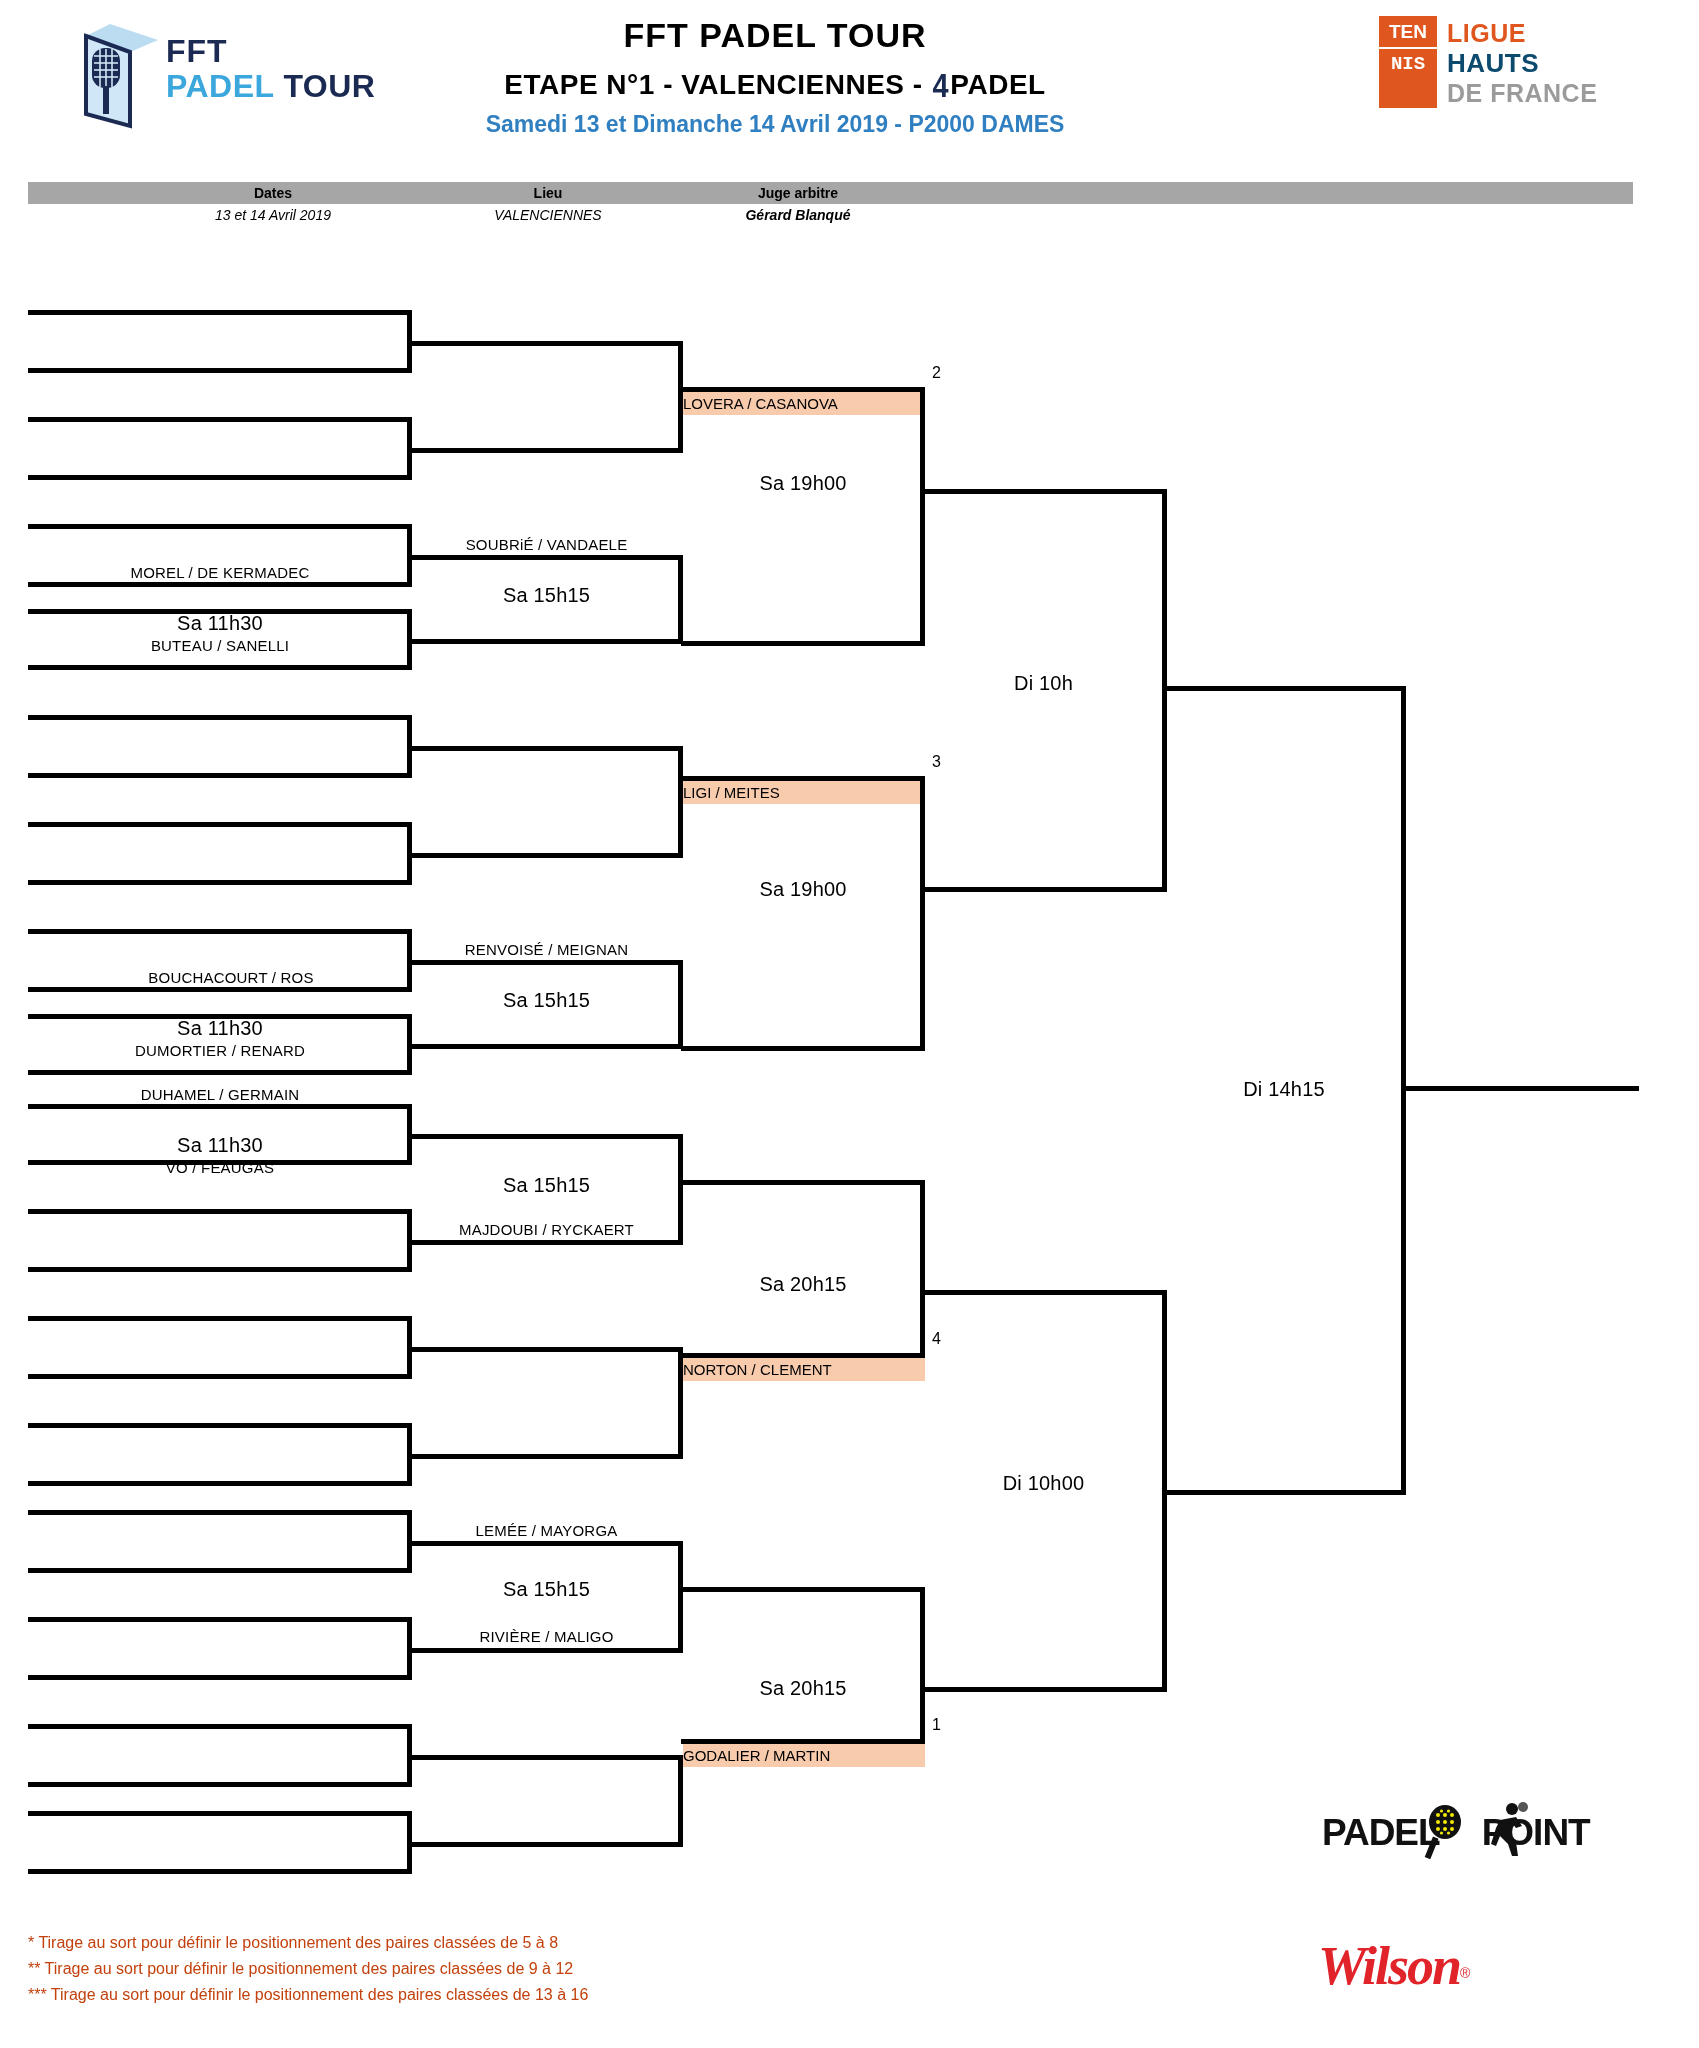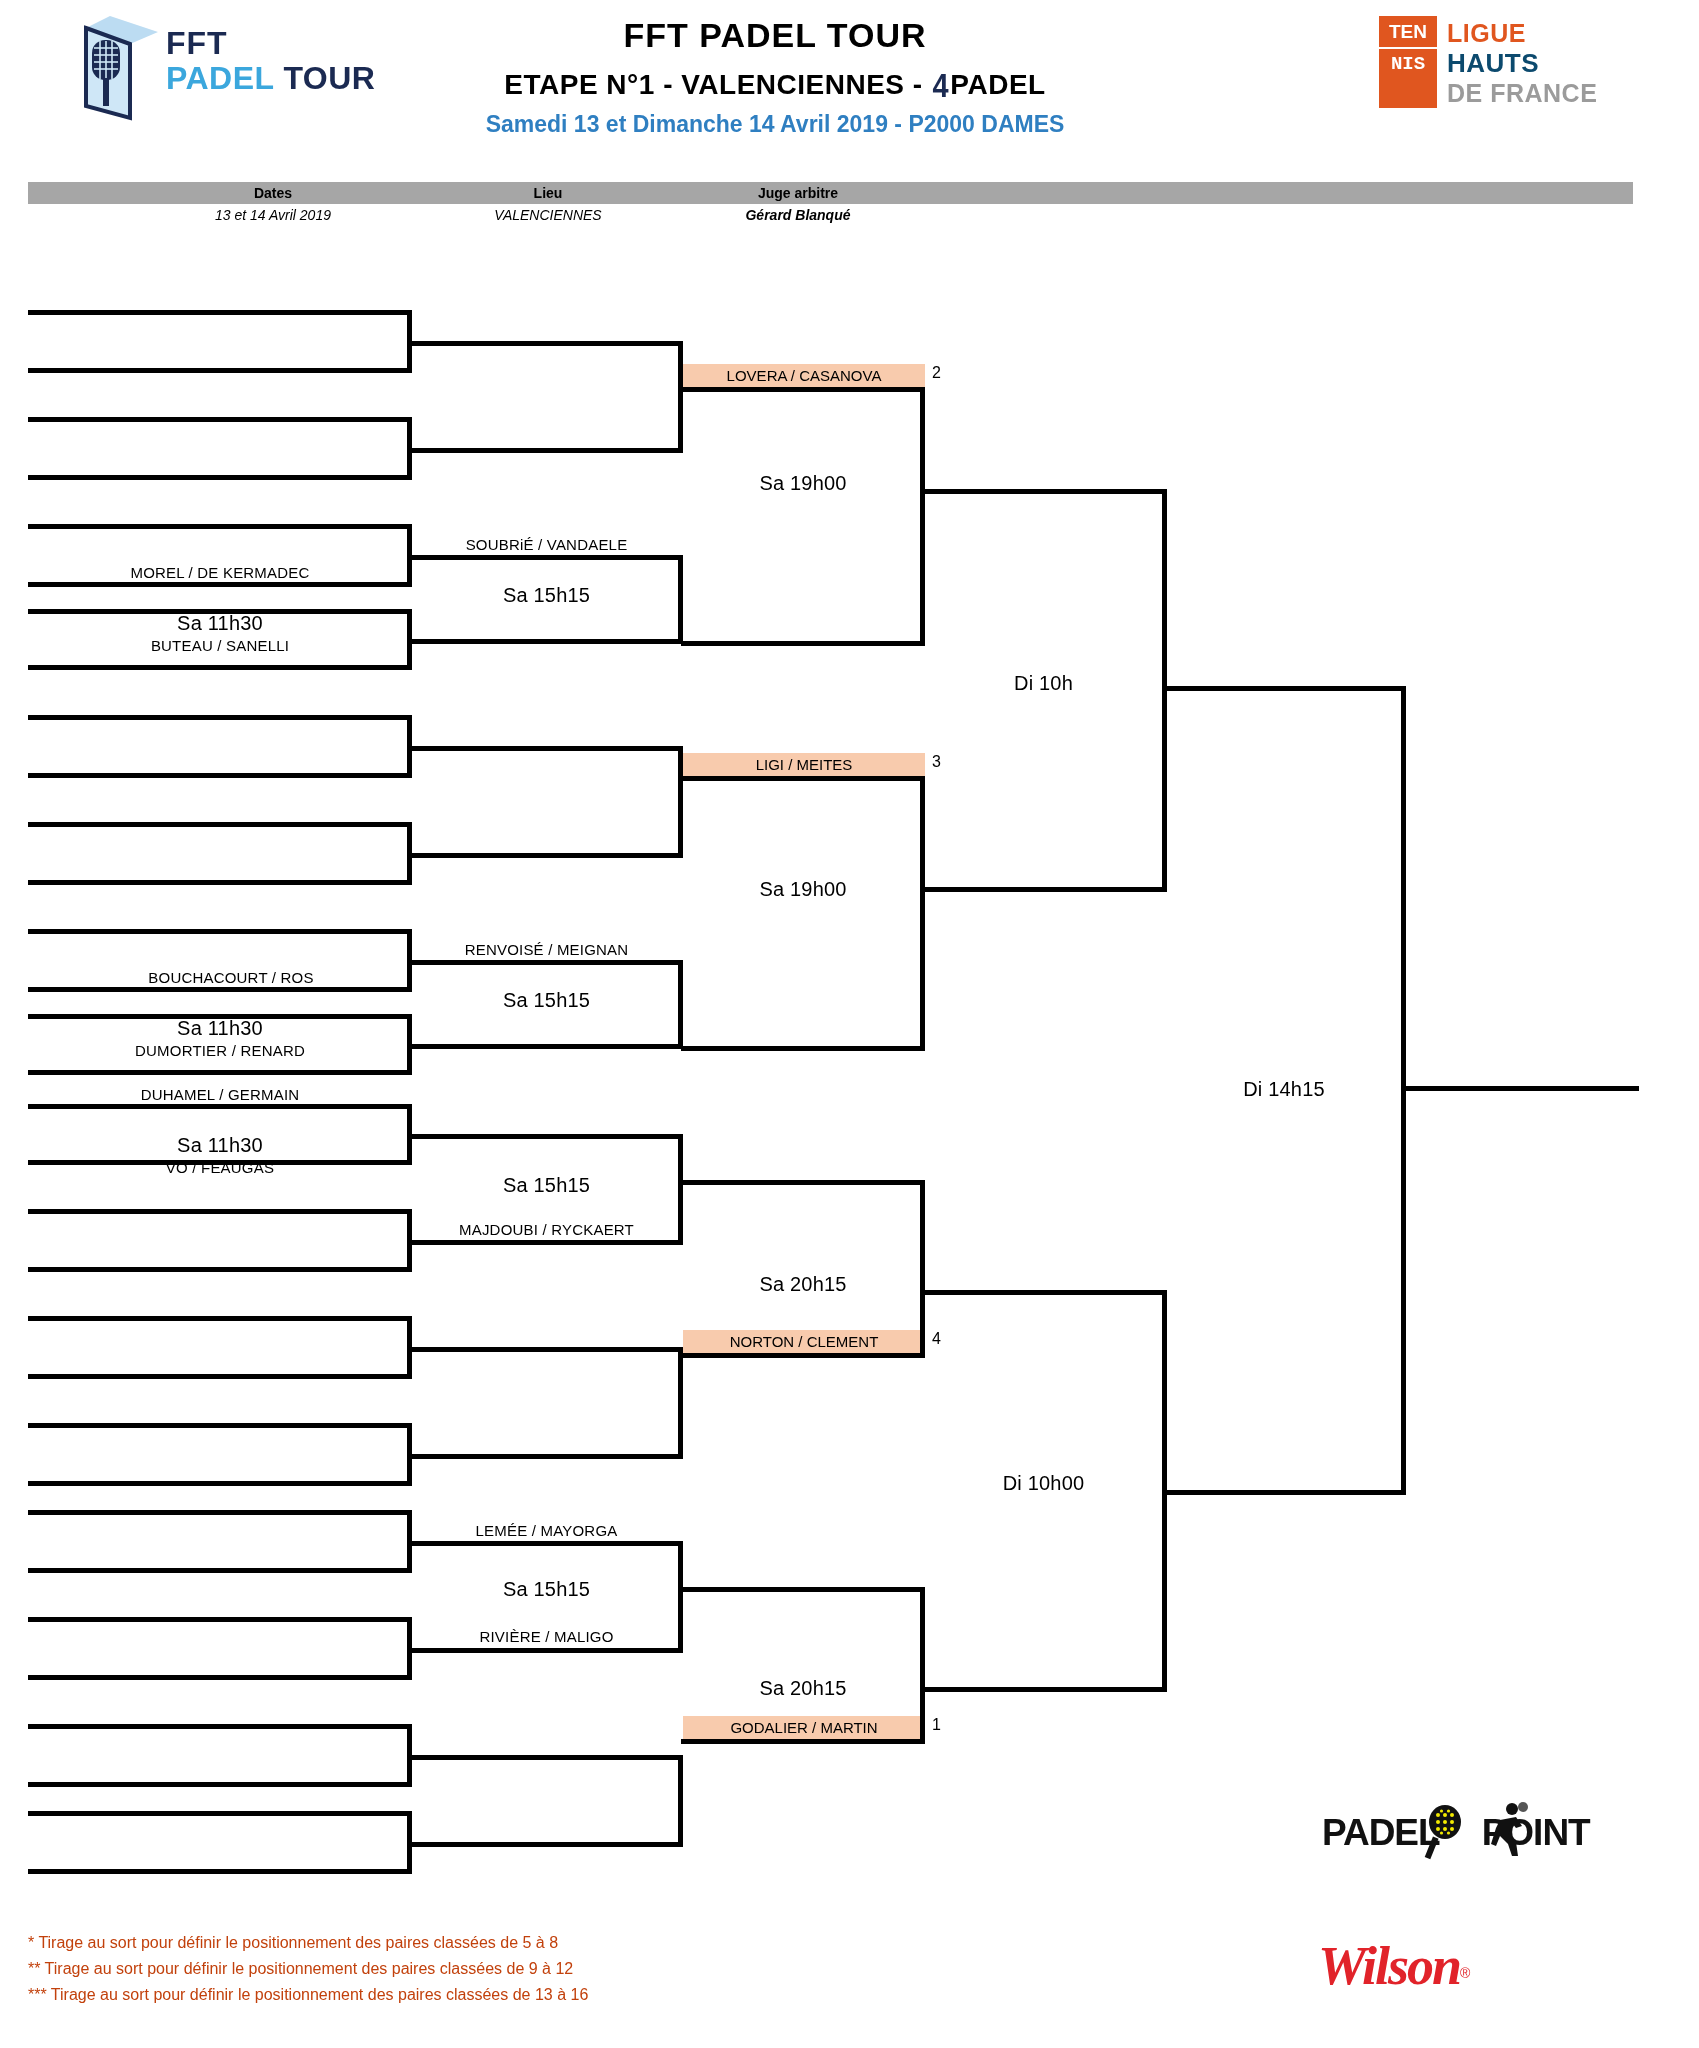--- a/index.html
+++ b/index.html
@@ -14,21 +14,21 @@
     width: 1699px;
     height: 2048px;
     background: #ffffff;
     overflow: hidden;
   }
 
   
   #header { position: absolute; left: 0; top: 0; width: 1699px; height: 170px; }
 
   
-  .fft-logo { position: absolute; left: 70px; top: 14px; width: 370px; height: 120px; }
+  .fft-logo { position: absolute; left: 70px; top: 22px; width: 370px; height: 120px; }
   .fft-mark { position: absolute; left: 0; top: 0; width: 92px; height: 112px; }
   .fft-text { position: absolute; left: 96px; top: 12px; }
   .fft-l1 { font-size: 32px; font-weight: bold; color: #1b2a52; letter-spacing: 1px; line-height: 34px; }
   .fft-l2 { font-size: 32px; font-weight: bold; line-height: 36px; letter-spacing: 0.5px; }
   .fft-padel { color: #3ba7dd; }
   .fft-tour { color: #1b2a52; }
 
   
   .title-block { position: absolute; left: 380px; top: 16px; width: 790px; text-align: center; }
   .title-1 { font-size: 34px; font-weight: bold; color: #000; letter-spacing: 1px; }
@@ -71,22 +71,22 @@
   .ln { position: absolute; background: #000; }
   .hl { height: 5px; }
   .vl { width: 5px; }
 
   .lbl { position: absolute; font-size: 15px; color: #000; text-align: center;
          white-space: nowrap; letter-spacing: 0.2px; }
   .lbl.team { font-size: 15px; }
   .lbl.time { font-size: 20px; }
 
   .seedbox { position: absolute; background: #f8cbad; height: 23px;
-             font-size: 15px; color: #000; text-align: center; line-height: 23px;
-             white-space: nowrap; }
+             font-size: 15px; color: #000; text-align: left; line-height: 23px;
+             white-space: nowrap; margin-top: 28px; }
   .seednum { position: absolute; font-size: 16px; color: #000; }
 
   
   #notes { position: absolute; left: 28px; top: 1930px; }
   .note { font-size: 16px; color: #c2410c; line-height: 26px; white-space: nowrap; }
 
   
   .padelpoint { position: absolute; left: 1322px; top: 1812px; width: 250px; height: 60px; }
   .pp-text { font-size: 37px; font-weight: bold; color: #111; letter-spacing: -1px;
              font-family: "Liberation Sans", sans-serif; }

